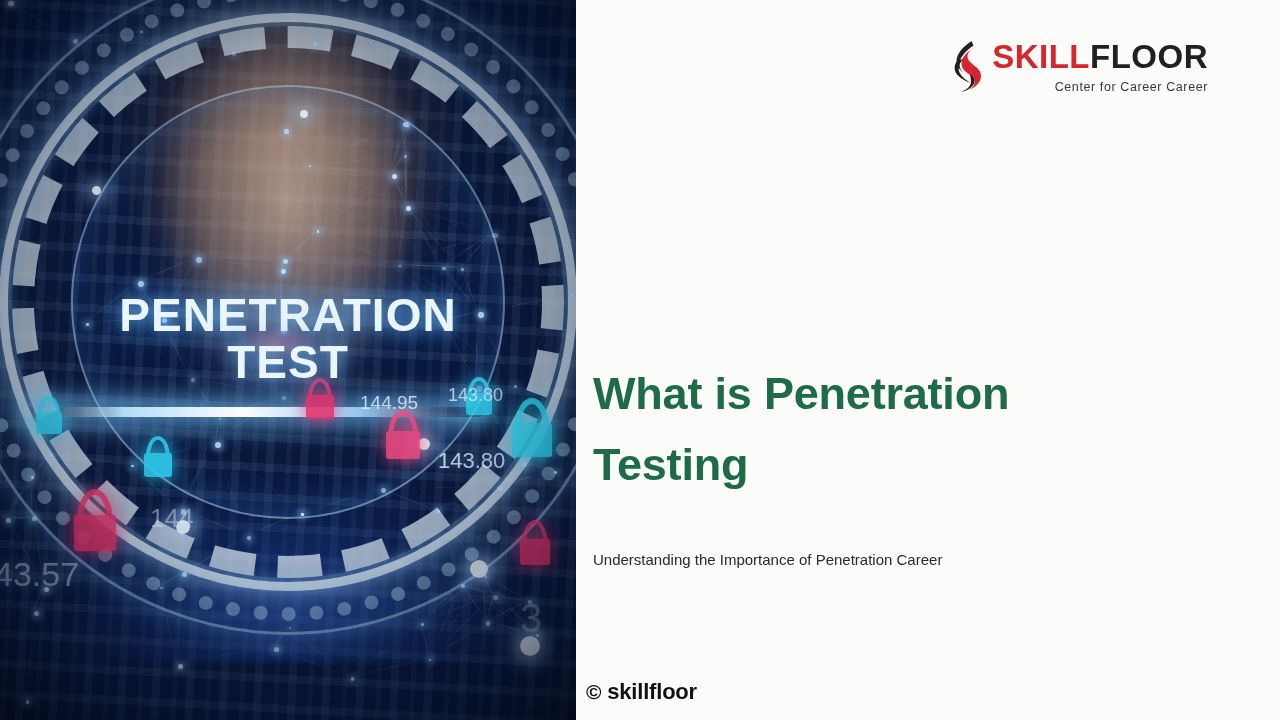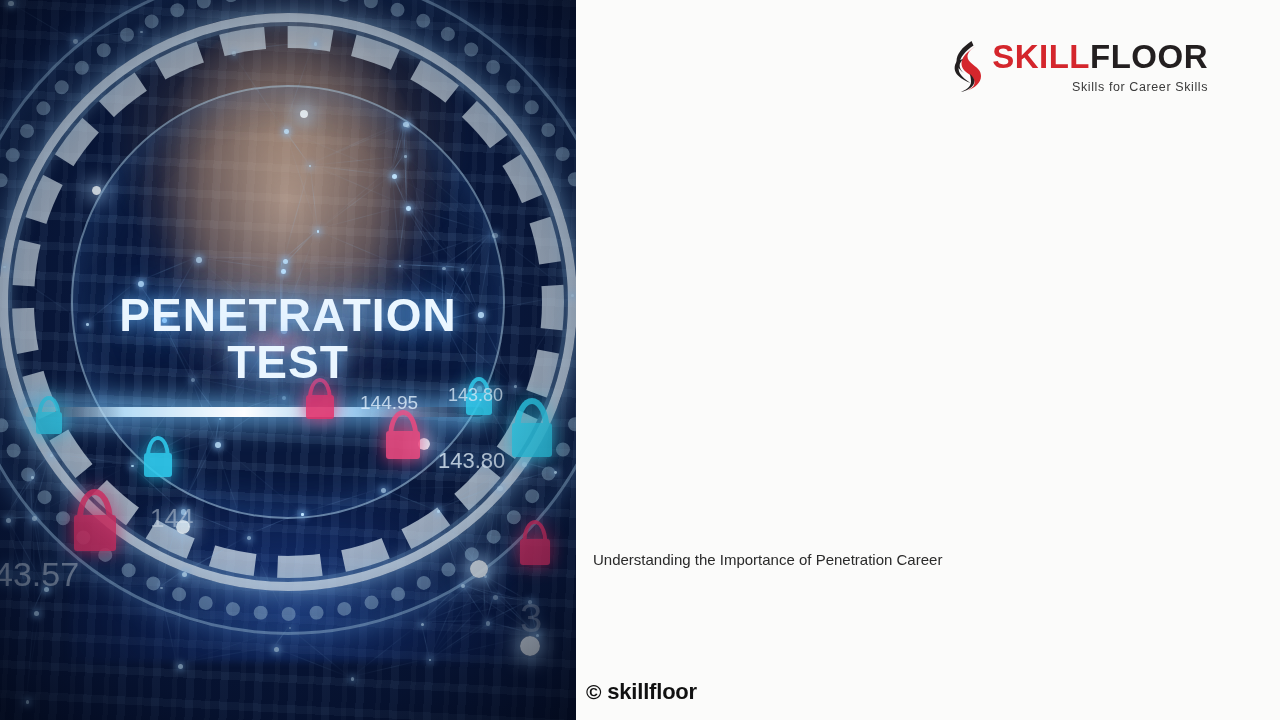--- a/index.html
+++ b/index.html
@@ -671,24 +671,25 @@
       <div class="logo-mark">
         <svg width="34" height="52" viewBox="0 0 34 52" xmlns="http://www.w3.org/2000/svg">
           <path d="M20.5 1 C11 7.5 5.5 14 5.5 21.5 C5.5 27 9.5 30.5 13.5 33.5 C10 31 8.5 28 8.5 24.5 C8.5 17.5 14.5 11 22.5 5.5 Z" fill="#231f20"></path>
           <path d="M24.5 6.5 C15.5 12 10.5 17.5 10.5 23.5 C10.5 28 13.5 31 17 33.5 C21 36.5 23.5 39 23.5 42.5 C23.5 46 20.5 49 15 51 C24.5 48 30 42.5 30 36 C30 31 26.5 28 22.5 25 C18.5 22 16.5 19.5 16.5 16.5 C16.5 13 19.5 9.5 24.5 6.5 Z" fill="#d4262c"></path>
           <path d="M12 19 C7.5 24.5 6.5 29 9 33.5 C11 37 15 40 19.5 43 C15.5 41.5 10.5 39 7 35.5 C3 31.5 2.5 26 6 21 Z" fill="#231f20"></path>
           <path d="M19 34 C23 37.5 24.5 41 22.5 44.5 C20.5 48 16 50.5 10 52 C17 49 20 45.5 20 42 C20 39.5 19.5 36.5 19 34 Z" fill="#231f20"></path>
         </svg>
       </div>
       <div class="logo-text">
         <div class="logo-word"><span class="s1">SKILL</span><span class="s2">FLOOR</span></div>
-        <div class="logo-tag">Skills for Career Skills</div>
+        <div class="logo-tag">Center for Career Career</div>
       </div>
     </div>
 
+    <h1 class="main-title">What is Penetration Testing</h1>
 
     <p class="subtitle">Understanding the Importance of Penetration Career</p>
 
     <div class="footer">
       <span class="cmark">©</span>
       <span>skillfloor</span>
     </div>
 
   </div>
 </div>

